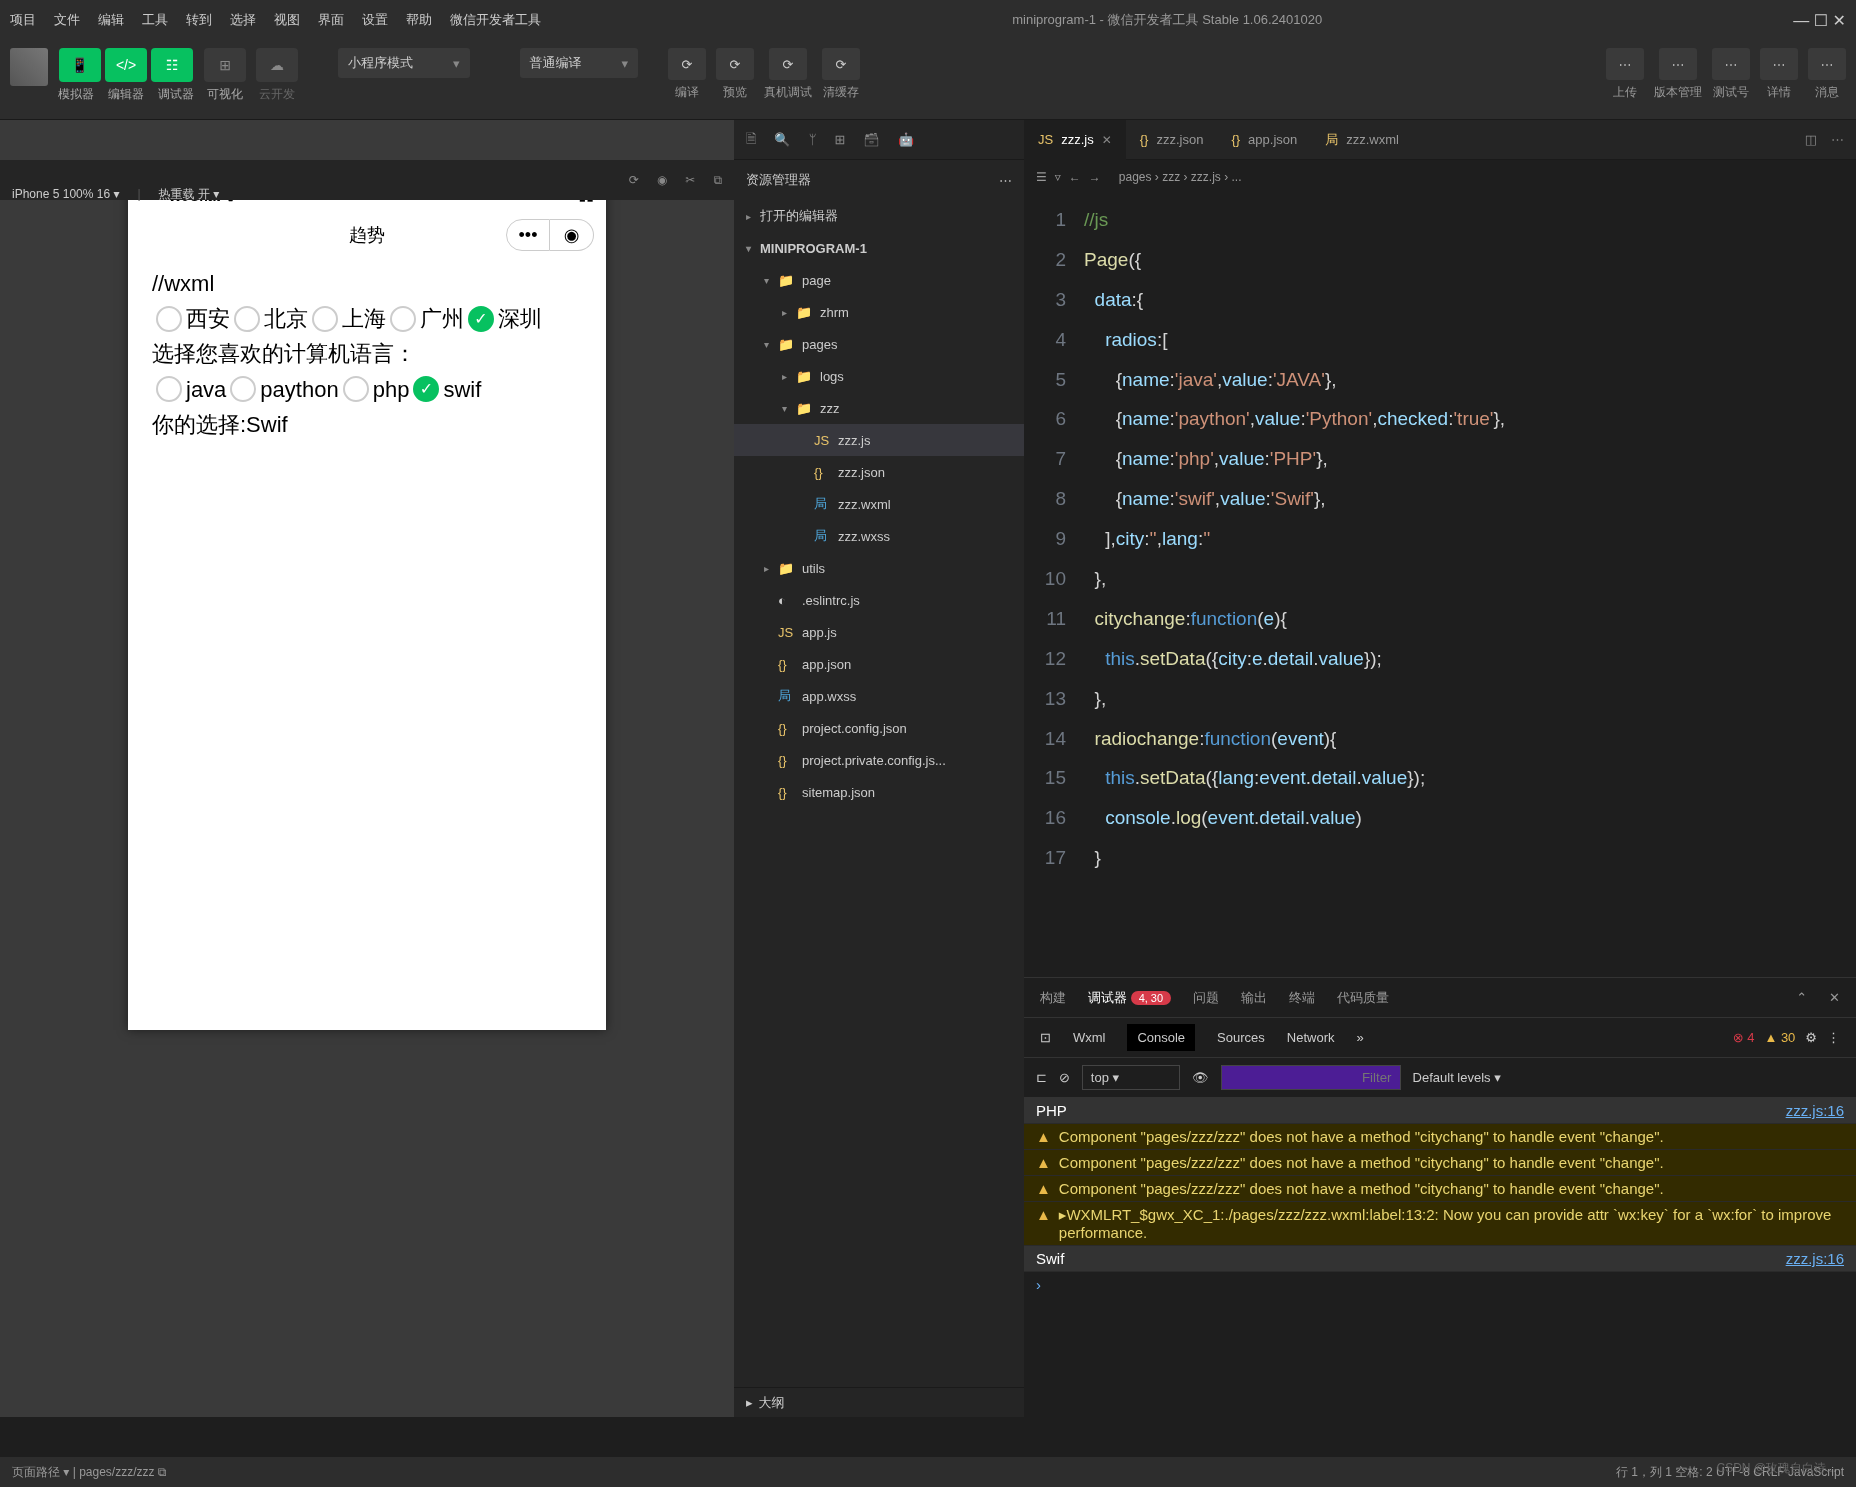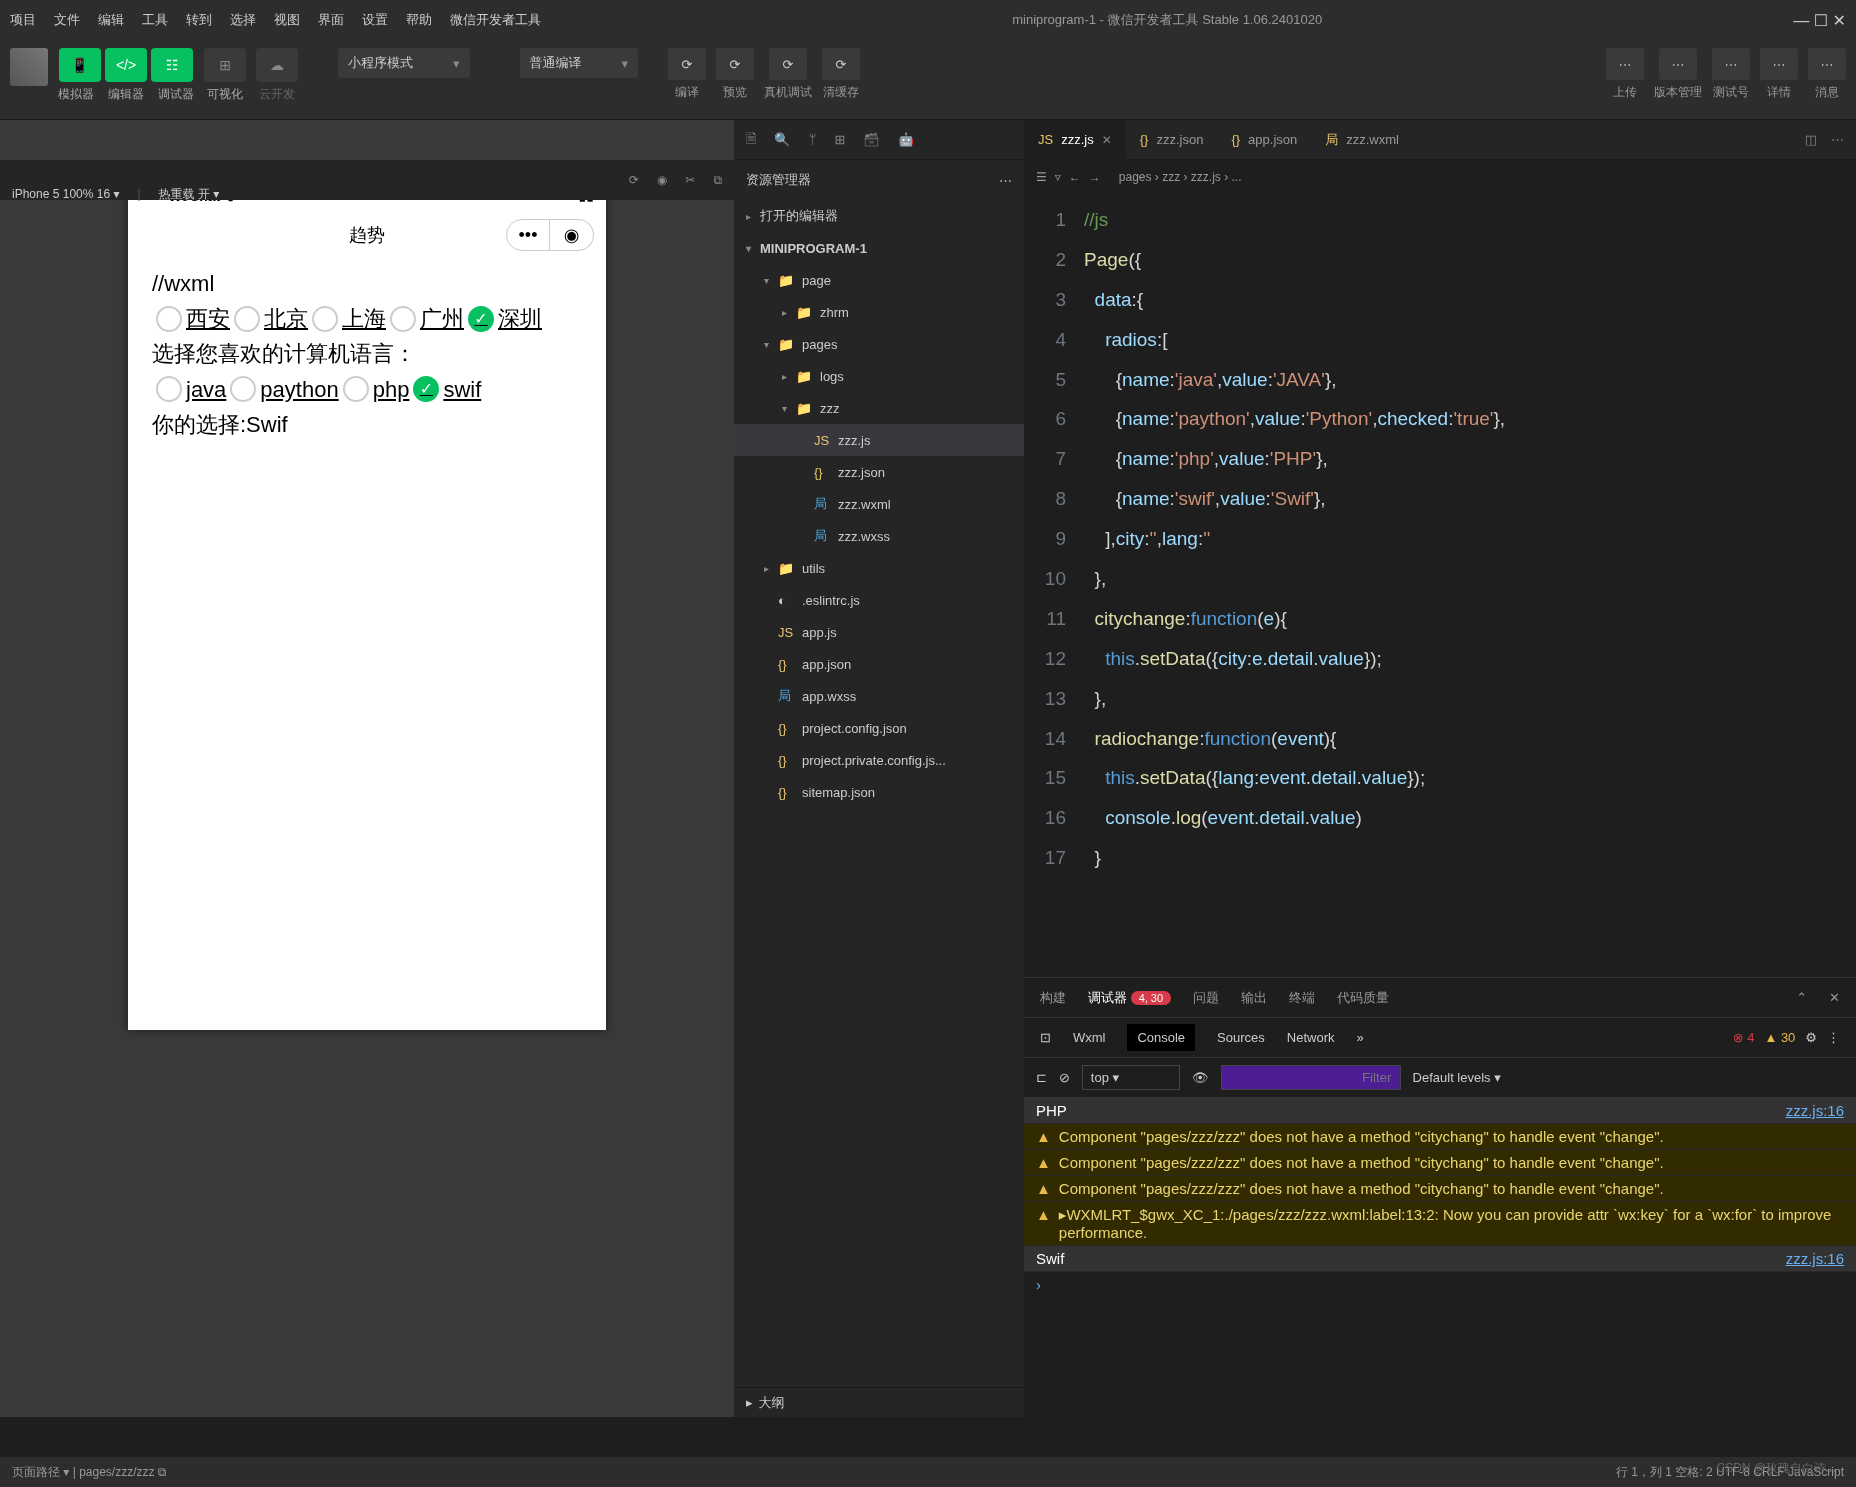--- a/index.html
+++ b/index.html
@@ -29,21 +29,21 @@
 .simulator{width:734px;background:#3a3a3a;display:flex;align-items:flex-start;justify-content:center;padding-top:60px;}
 .phone{width:478px;height:850px;background:#fff;color:#000;box-shadow:0 0 10px rgba(0,0,0,0.5);}
 .phonebar{height:30px;display:flex;align-items:center;padding:0 12px;font-size:14px;justify-content:space-between;}
 .phonebar .sig{font-weight:bold;}
 .appbar{height:50px;display:flex;align-items:center;justify-content:center;position:relative;font-size:18px;}
 .capsule{position:absolute;right:12px;display:flex;gap:0;}
 .capbtn{width:44px;height:32px;border:1px solid #ccc;display:flex;align-items:center;justify-content:center;font-size:18px;}
 .capbtn:first-child{border-radius:16px 0 0 16px;}
 .capbtn:last-child{border-radius:0 16px 16px 0;border-left:none;}
 .appbody{padding:6px 0;font-size:22px;line-height:1.6;margin-left:24px;}
-.radiorow{display:flex;align-items:center;flex-wrap:wrap;text-decoration:underline;}
+.radiorow{display:flex;align-items:center;flex-wrap:wrap;}
 .radio{width:26px;height:26px;border:2px solid #ccc;border-radius:50%;margin:0 4px;display:inline-flex;align-items:center;justify-content:center;}
 .radio.checked{background:#07c160;border-color:#07c160;color:#fff;font-size:16px;}
 .middle{width:290px;background:#252525;display:flex;flex-direction:column;}
 .midicons{height:40px;display:flex;align-items:center;gap:18px;padding:0 12px;color:#888;border-bottom:1px solid #1a1a1a;}
 .midheader{height:40px;display:flex;align-items:center;padding:0 12px;color:#ccc;font-size:13px;justify-content:space-between;}
 .tree{font-size:13px;color:#ccc;flex:1;overflow:auto;}
 .treeitem{height:32px;display:flex;align-items:center;padding-left:12px;cursor:pointer;}
 .treeitem.selected{background:#37373d;}
 .treeitem .chev{width:14px;color:#888;font-size:10px;}
 .treeitem .icon{width:18px;margin-right:6px;}

